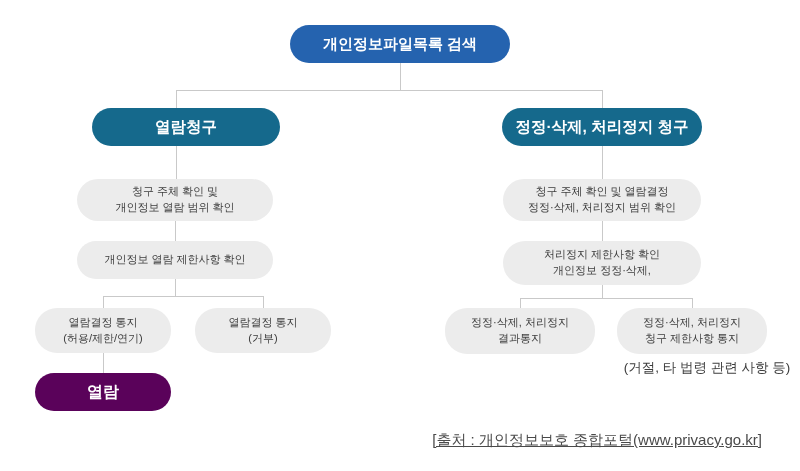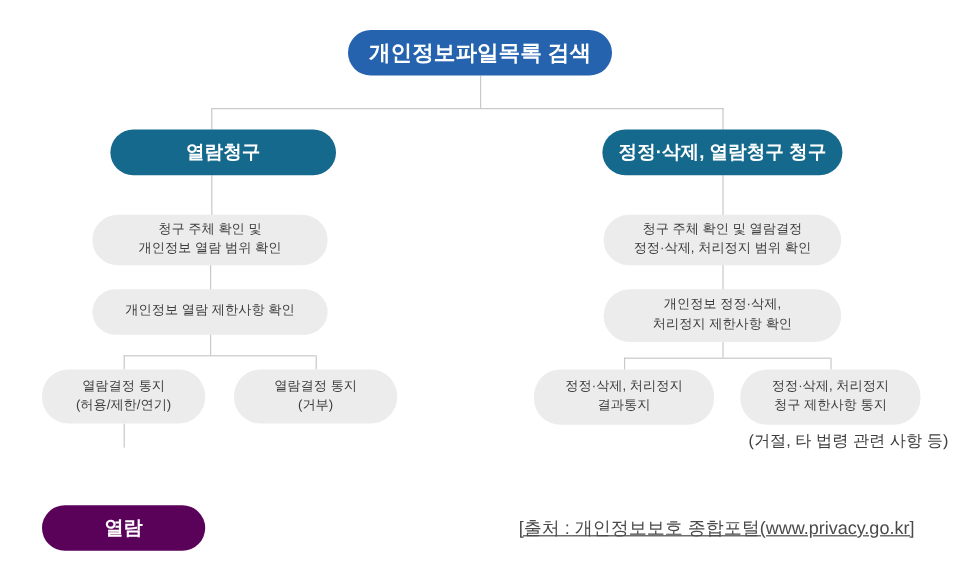--- a/index.html
+++ b/index.html
@@ -22,21 +22,21 @@
     align-items: center;
     justify-content: center;
     text-align: center;
     box-sizing: border-box;
     white-space: nowrap;
   }
   .pill-root {
     background: var(--root-fill);
     color: #ffffff;
     font-weight: bold;
-    font-size: 18px;
+    font-size: 15px;
     border-radius: 19px;
   }
   .pill-branch {
     background: var(--branch-fill);
     color: #ffffff;
     font-weight: bold;
     font-size: 15.5px;
     border-radius: 19px;
   }
   .pill-final {
@@ -118,36 +118,36 @@
   <div class="node pill-step" style="left:35px; top:308px; width:136px; height:45px;">
     <span>열람결정 통지</span>
     <span>(허용/제한/연기)</span>
   </div>
 
   <div class="node pill-step" style="left:195px; top:308px; width:136px; height:45px;">
     <span>열람결정 통지</span>
     <span>(거부)</span>
   </div>
 
-  <div class="node pill-final" style="left:35px; top:373px; width:136px; height:38px;margin-top:48px;">
+  <div class="node pill-final" style="left:35px; top:373px; width:136px; height:38px;">
     <span>열람</span>
   </div>
 
   <div class="node pill-branch" style="left:502px; top:108px; width:200px; height:38px;">
-    <span>정정·삭제, 열람청구 청구</span>
+    <span>정정·삭제, 처리정지 청구</span>
   </div>
 
   <div class="node pill-step" style="left:503px; top:179px; width:198px; height:42px;">
     <span>청구 주체 확인 및 열람결정</span>
     <span>정정·삭제, 처리정지 범위 확인</span>
   </div>
 
   <div class="node pill-step" style="left:503px; top:241px; width:198px; height:44px;">
+    <span>처리정지 제한사항 확인</span>
     <span>개인정보 정정·삭제,</span>
-    <span>처리정지 제한사항 확인</span>
   </div>
 
   <div class="node pill-step" style="left:445px; top:308px; width:150px; height:46px;">
     <span>정정·삭제, 처리정지</span>
     <span>결과통지</span>
   </div>
 
   <div class="node pill-step" style="left:617px; top:308px; width:150px; height:46px;">
     <span>정정·삭제, 처리정지</span>
     <span>청구 제한사항 통지</span>

